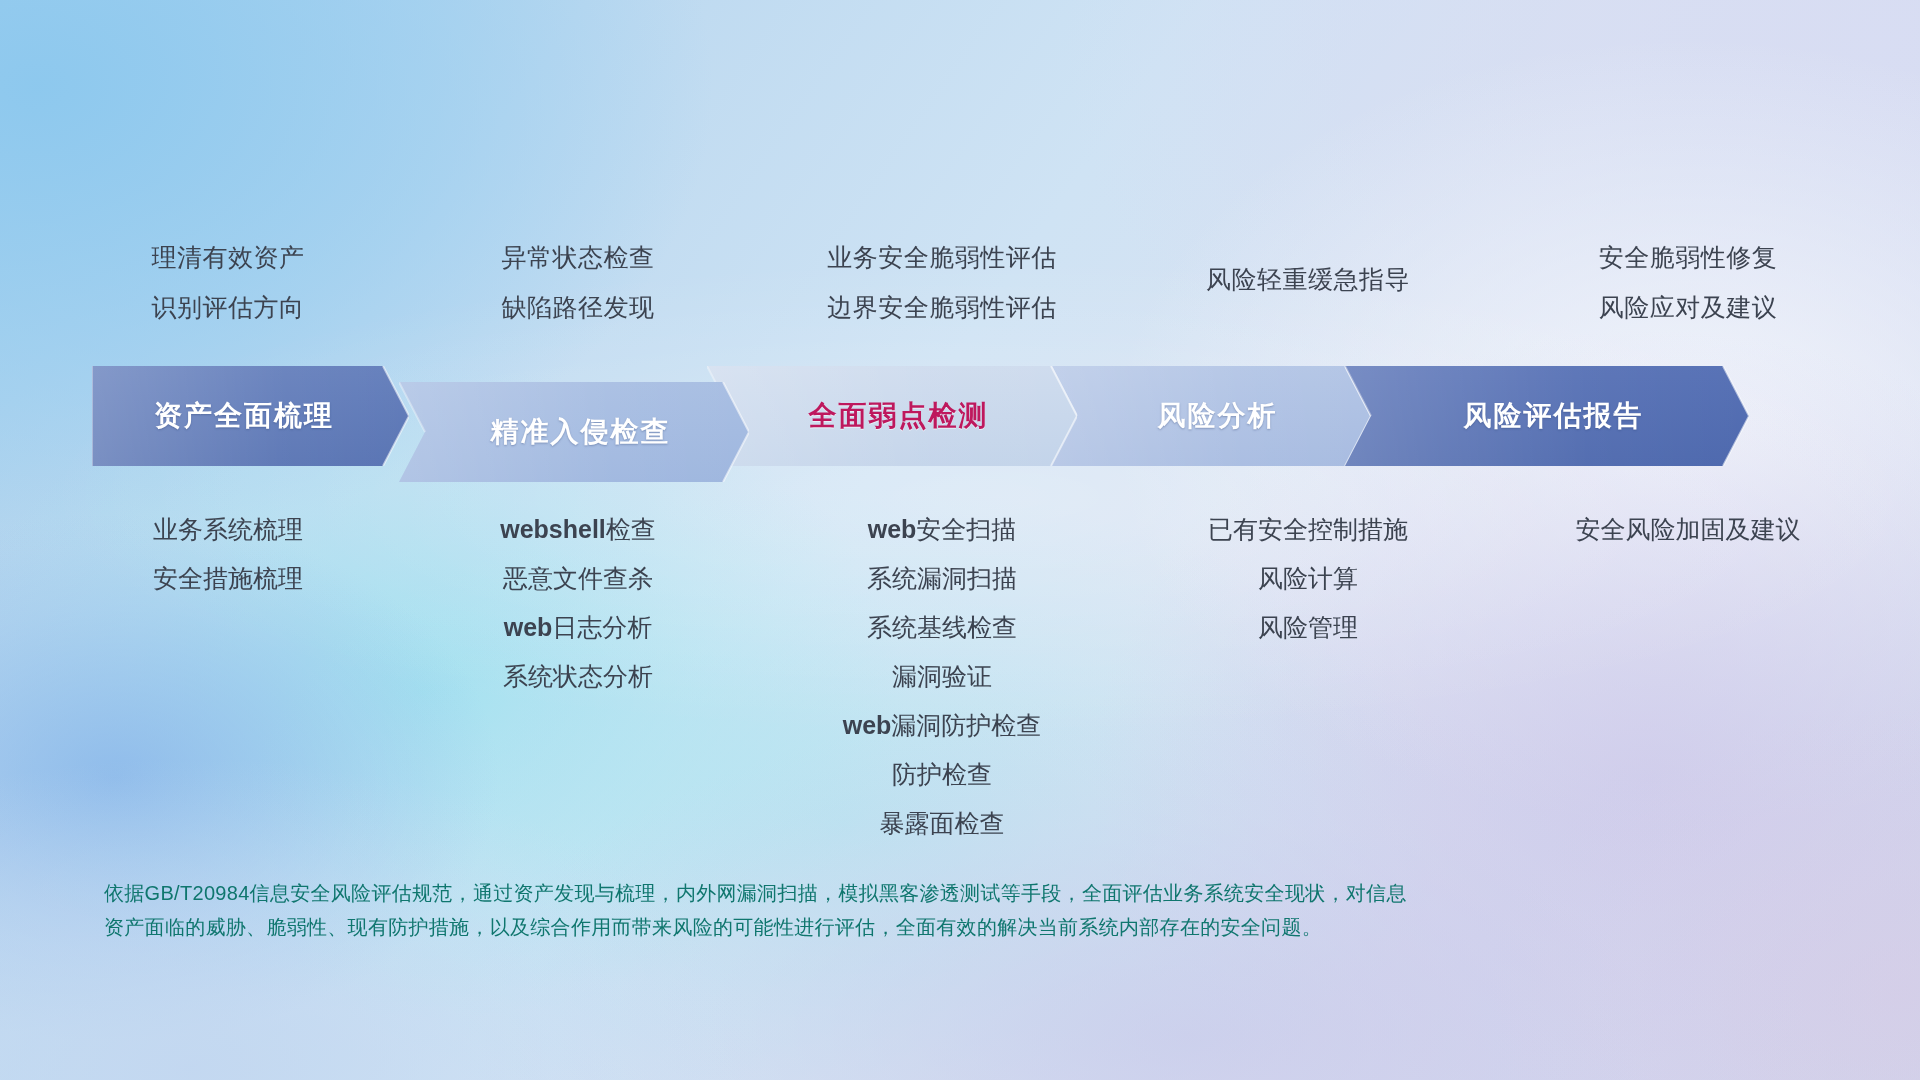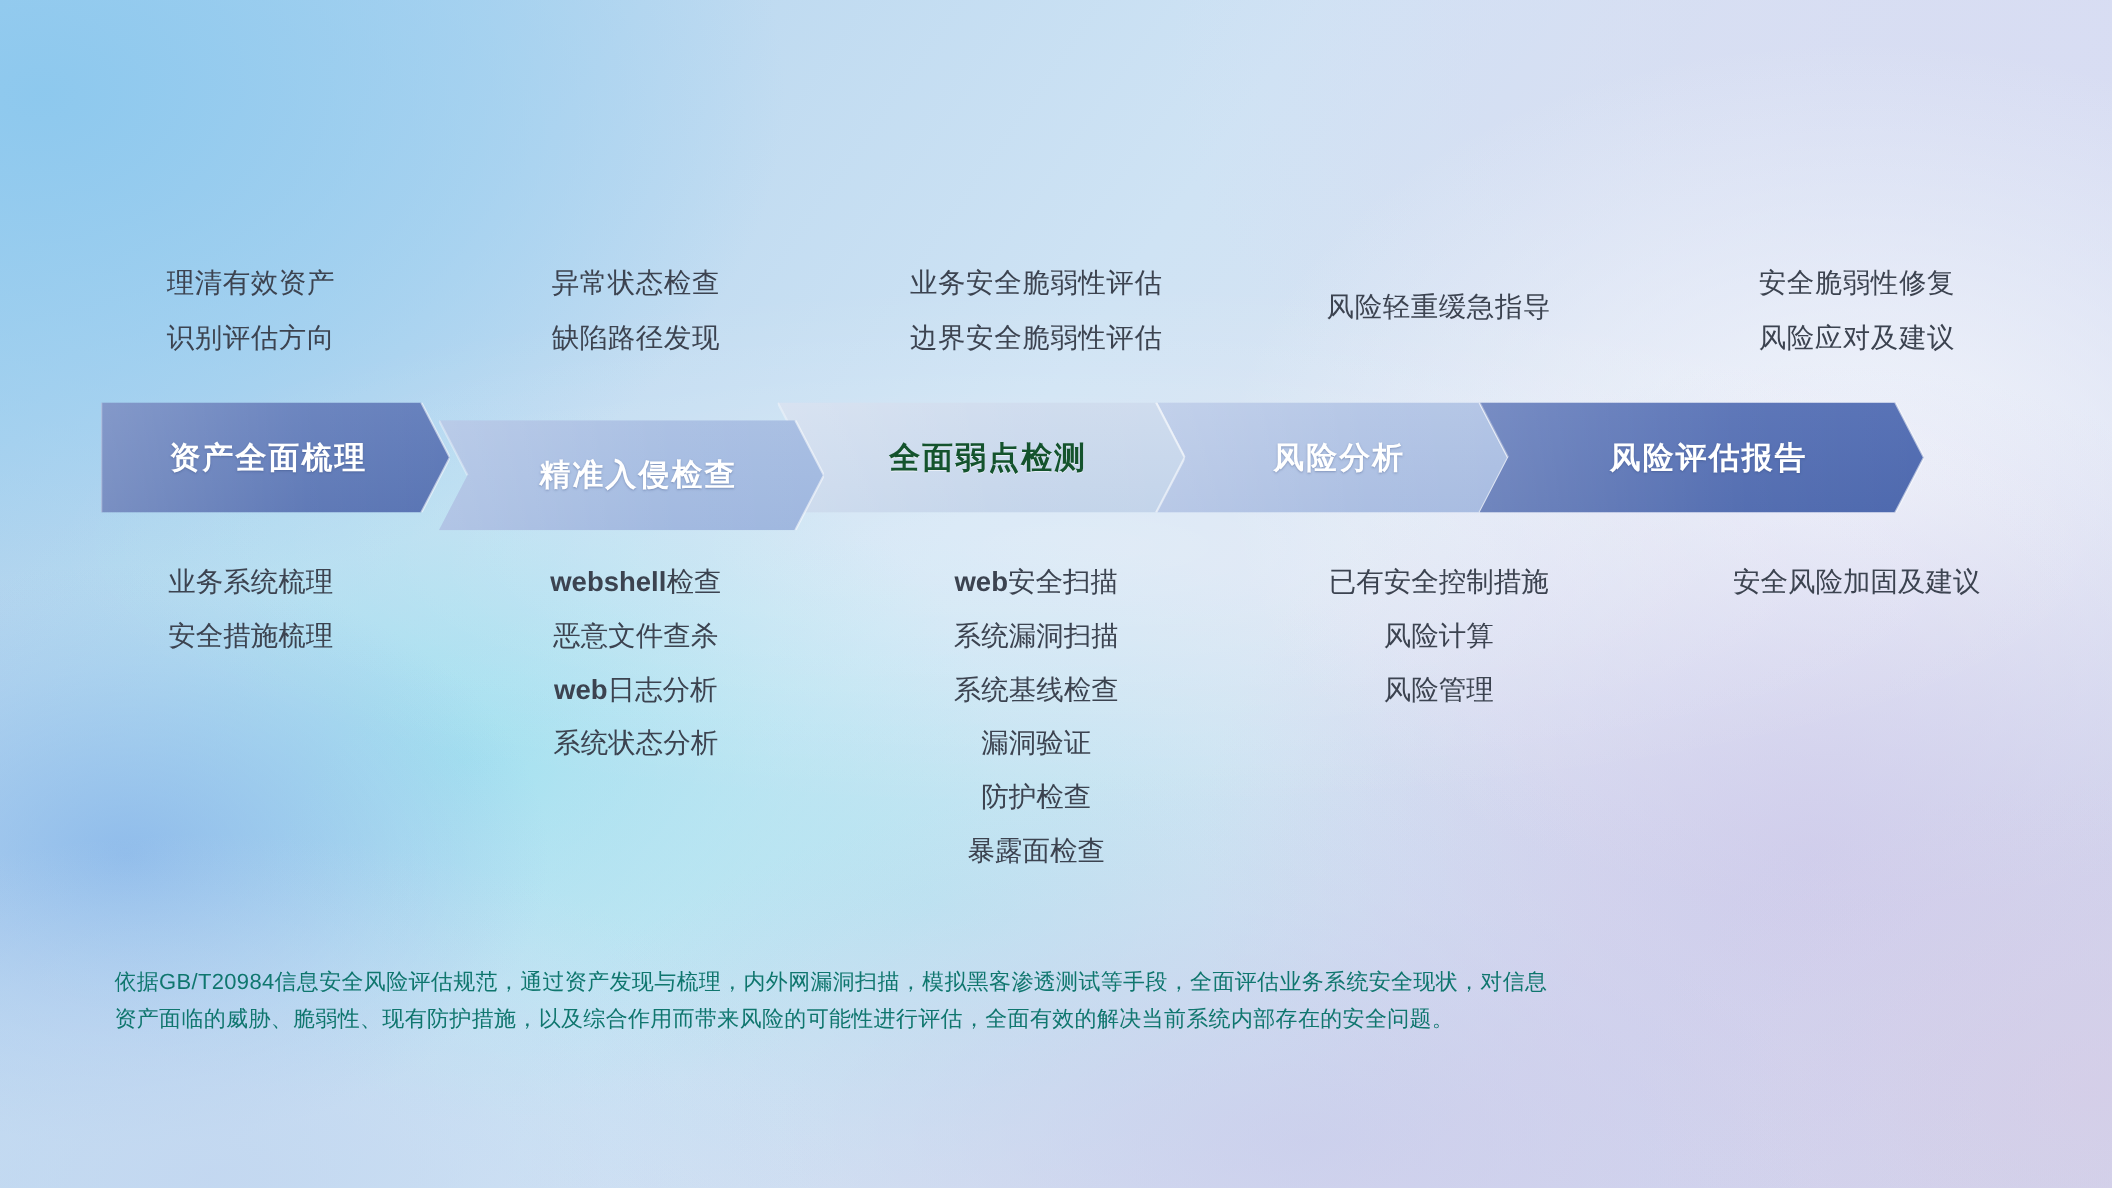--- a/index.html
+++ b/index.html
@@ -70,21 +70,21 @@
     height:100px;
     margin-right:-26px;
   }
   .arrow:last-child{ margin-right:0; }
   .arrow-label{
     position:relative; z-index:3;
     font-size:28px; font-weight:bold; letter-spacing:2px;
     white-space:nowrap;
   }
   .lbl-light{ color:#ffffff; text-shadow:0 1px 2px rgba(40,60,110,.35); }
-  .lbl-dark { color:#14532d; text-shadow:0 1px 0 rgba(255,255,255,.55); }
+  .lbl-dark { color:#be185d; text-shadow:0 1px 0 rgba(255,255,255,.55); }
 
   
   #bottom{ position:absolute; left:0; top:494px; width:1920px; display:flex; }
   .b-line{
     font-size:25px; color:#3c4350; line-height:49px;
     white-space:nowrap; text-align:center;
   }
   .b-line b{ font-weight:bold; }
 
   
@@ -248,20 +248,21 @@
         <div class="b-line"><b>webshell</b><span>检查</span></div>
         <div class="b-line">恶意文件查杀</div>
         <div class="b-line"><b>web</b><span>日志分析</span></div>
         <div class="b-line">系统状态分析</div>
       </div>
       <div style="position: absolute; left: 692px; width: 500px; top: 505px; text-align: center;">
         <div class="b-line"><b>web</b><span>安全扫描</span></div>
         <div class="b-line">系统漏洞扫描</div>
         <div class="b-line">系统基线检查</div>
         <div class="b-line">漏洞验证</div>
+        <div class="b-line"><b>web</b><span>漏洞防护检查</span></div>
         <div class="b-line">防护检查</div>
         <div class="b-line">暴露面检查</div>
       </div>
       <div style="position: absolute; left: 1058px; width: 500px; top: 505px; text-align: center;">
         <div class="b-line">已有安全控制措施</div>
         <div class="b-line">风险计算</div>
         <div class="b-line">风险管理</div>
       </div>
       <div style="position: absolute; left: 1438px; width: 500px; top: 505px; text-align: center;">
         <div class="b-line">安全风险加固及建议</div>

